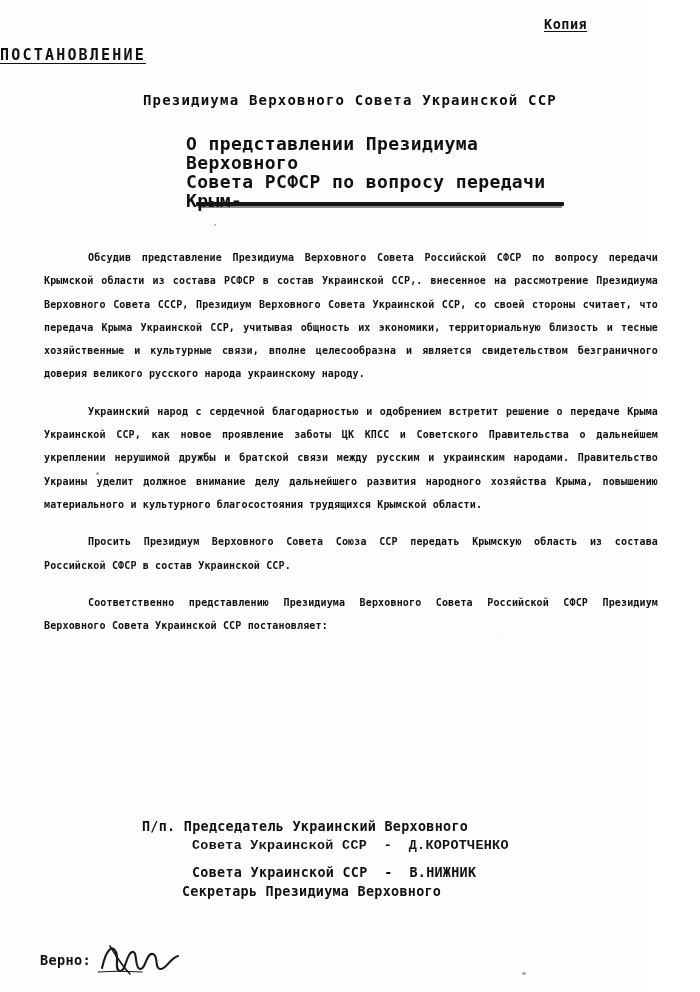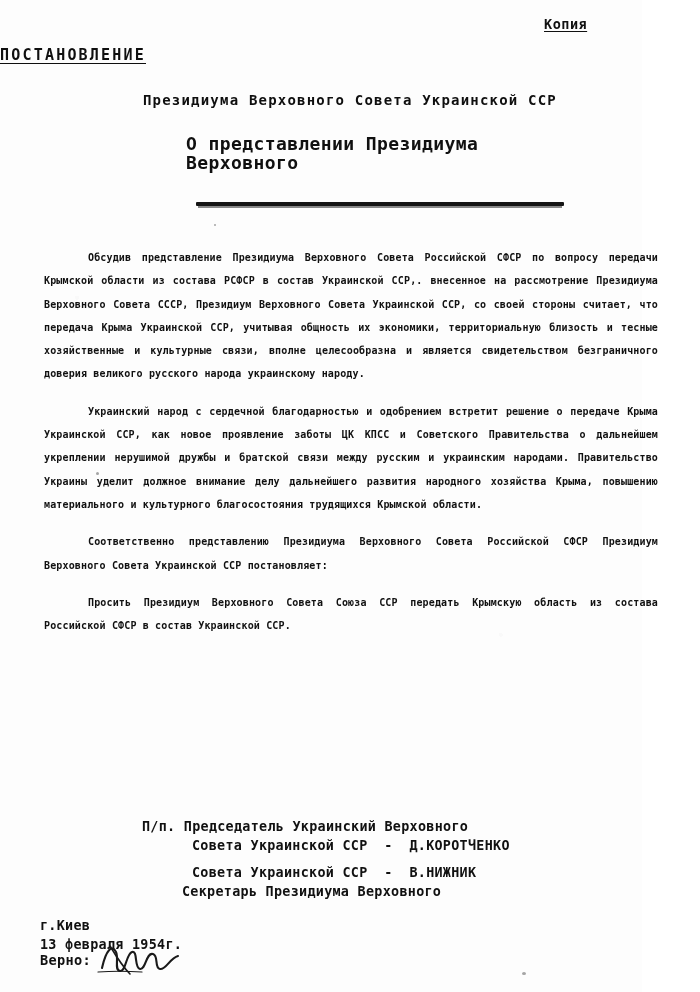--- a/index.html
+++ b/index.html
@@ -120,21 +120,21 @@
     top: 818px;
     width: 614px;
     font-size: 13.4px;
     line-height: 18.5px;
     font-weight: 700;
     letter-spacing: 0.3px;
     color: #111;
   }
   .sig .row { white-space: pre; }
   .sig .r1 { padding-left: 98px; }
-  .sig .r2 { padding-left: 148px; }
+  .sig .r2 { padding-left: 148px; font-family: Liberation Mono, monospace; }
   .sig .r3 { padding-left: 138px; }
   .sig .r4 { padding-left: 148px; }
   .sig .spacer { height: 9px; }
   .footer {
     position: absolute;
     left: 40px;
     top: 916px;
     font-size: 13.4px;
     line-height: 19px;
     font-weight: 700;
@@ -173,43 +173,40 @@
     <div class="kopiya">Копия</div>
 
     <div class="title-main">
       <span class="u">ПОСТАНОВЛЕНИЕ</span>
     </div>
 
     <div class="title-sub">Президиума Верховного Совета Украинской ССР</div>
 
     <div class="subject">
       <span class="l1">О представлении Президиума Верховного</span>
+      <span class="l2">Совета РСФСР по вопросу передачи Крым-</span>
     </div>
 
     <div class="rule"></div>
 
     <div class="body">
       <p class="para"><span class="ind"></span><span>Обсудив представление Президиума Верховного Совета Российской СФСР по вопросу передачи Крымской области из состава РСФСР в состав Украинской ССР,. внесенное на рассмотрение Президиума Верховного Совета СССР, Президиум Верховного Совета Украинской ССР, со своей стороны считает, что передача Крыма Украинской ССР, учитывая общность их экономики, территориальную близость и тесные хозяйственные и культурные связи, вполне целесообразна и является свидетельством безграничного доверия великого русского народа украинскому народу.</span></p>
       <p class="para"><span class="ind"></span><span>Украинский народ с сердечной благодарностью и одобрением встретит решение о передаче Крыма Украинской ССР, как новое проявление заботы ЦК КПСС и Советского Правительства о дальнейшем укреплении нерушимой дружбы и братской связи между русским и украинским народами. Правительство Украины уделит должное внимание делу дальнейшего развития народного хозяйства Крыма, повышению материального и культурного благосостояния трудящихся Крымской области.</span></p>
+      <p class="para"><span class="ind"></span><span>Просить Президиум Верховного Совета Союза ССР передать Крымскую область из состава Российской СФСР в состав Украинской ССР.</span></p>
       <p class="para"><span class="ind"></span><span>Соответственно представлению Президиума Верховного Совета Российской СФСР Президиум Верховного Совета Украинской ССР постановляет:</span></p>
-      <p class="para"><span class="ind"></span><span>Просить Президиум Верховного Совета Союза ССР передать Крымскую область из состава Российской СФСР в состав Украинской ССР.</span></p>
     </div>
 
     <div class="sig">
       <div class="row r1">П/п. Председатель Украинский Верховного</div>
       <div class="row r2">Совета Украинской ССР  -  Д.КОРОТЧЕНКО</div>
       <div class="spacer"></div>
       <div class="row r4">Совета Украинской ССР  -  В.НИЖНИК</div>
       <div class="row r3">Секретарь Президиума Верховного</div>
     </div>
 
-    <div class="footer">
-      <div>г.Киев</div>
-      <div>13 февраля 1954г.</div>
-    </div>
 
     <div class="verno">Верно:</div>
 
     <svg class="scribble" viewBox="0 0 86 40" xmlns="http://www.w3.org/2000/svg">
       <path d="M6 30 C10 12, 16 6, 20 14 C23 21, 18 32, 24 33 C30 34, 30 16, 36 14 C42 12, 38 30, 44 31 C50 32, 50 14, 57 16 C63 18, 58 30, 64 31 C70 32, 74 20, 82 18" fill="none" stroke="#1a1a1a" stroke-width="2.1" stroke-linecap="round"></path>
       <path d="M14 8 C20 18, 26 28, 34 36" fill="none" stroke="#1a1a1a" stroke-width="1.6" stroke-linecap="round"></path>
       <path d="M2 34 C16 33, 30 33, 46 34" fill="none" stroke="#1a1a1a" stroke-width="1.2" stroke-linecap="round"></path>
     </svg>
 
     <div class="speck" style="left:96px; top:472px; width:3px; height:3px;"></div>

